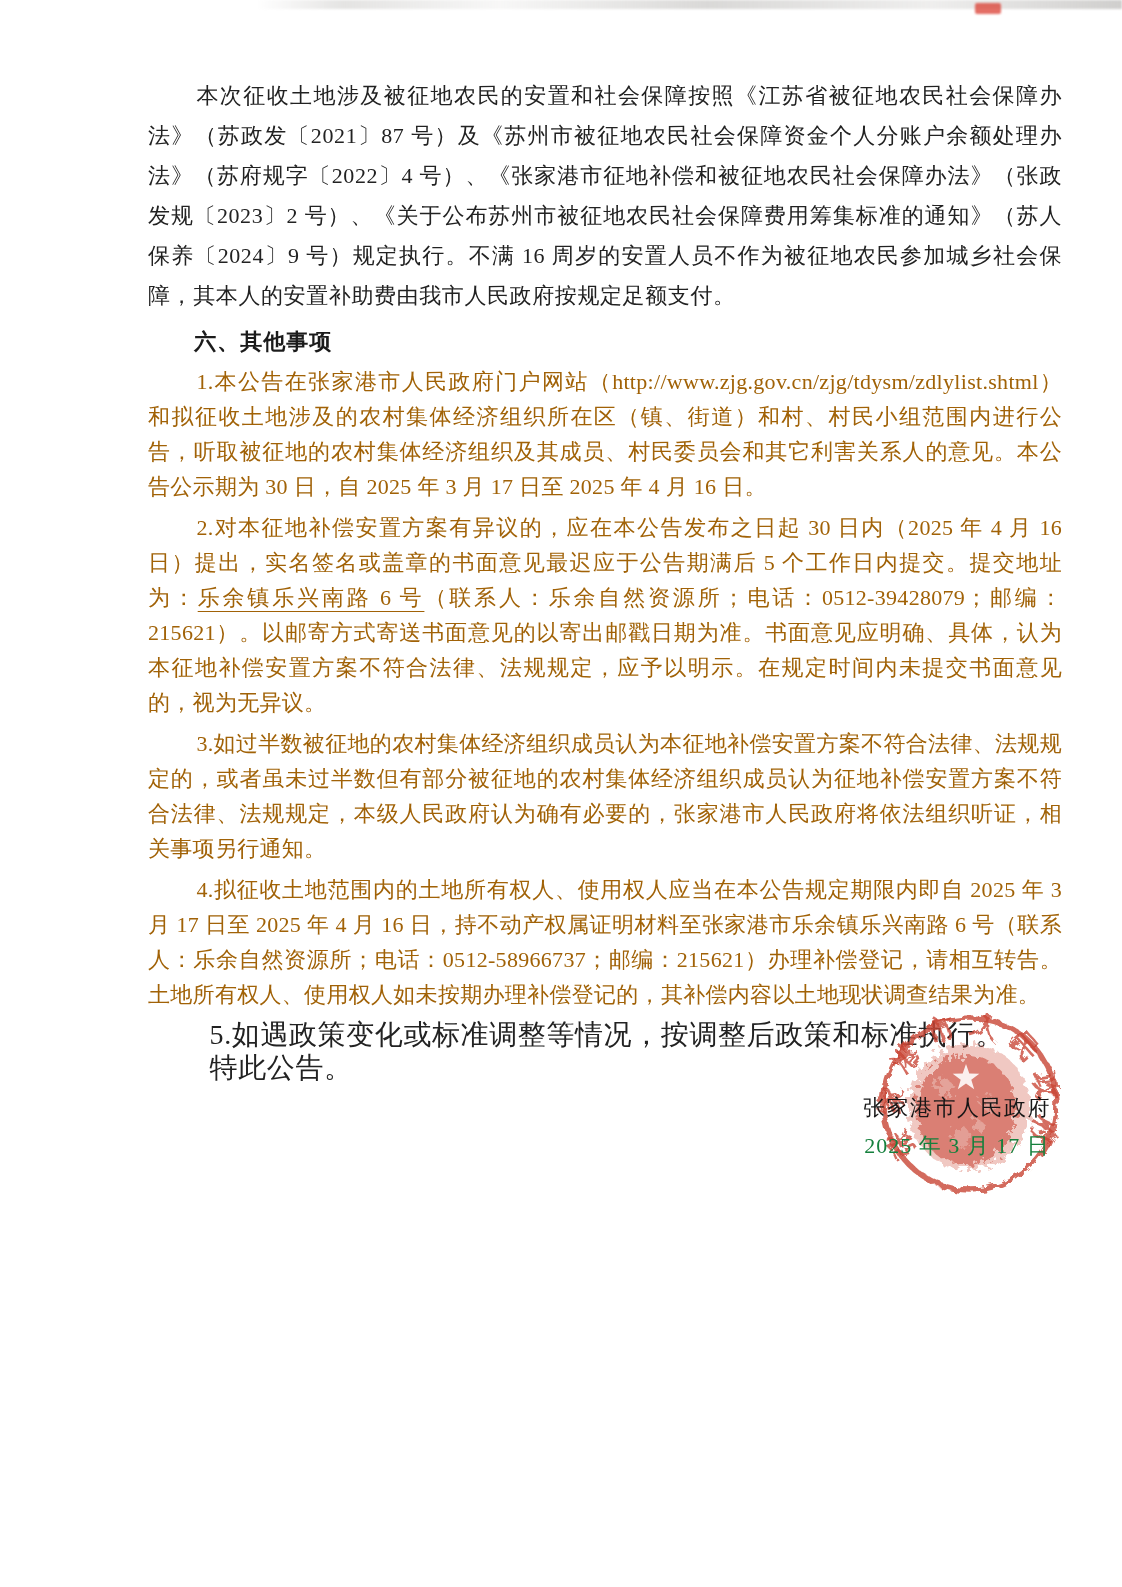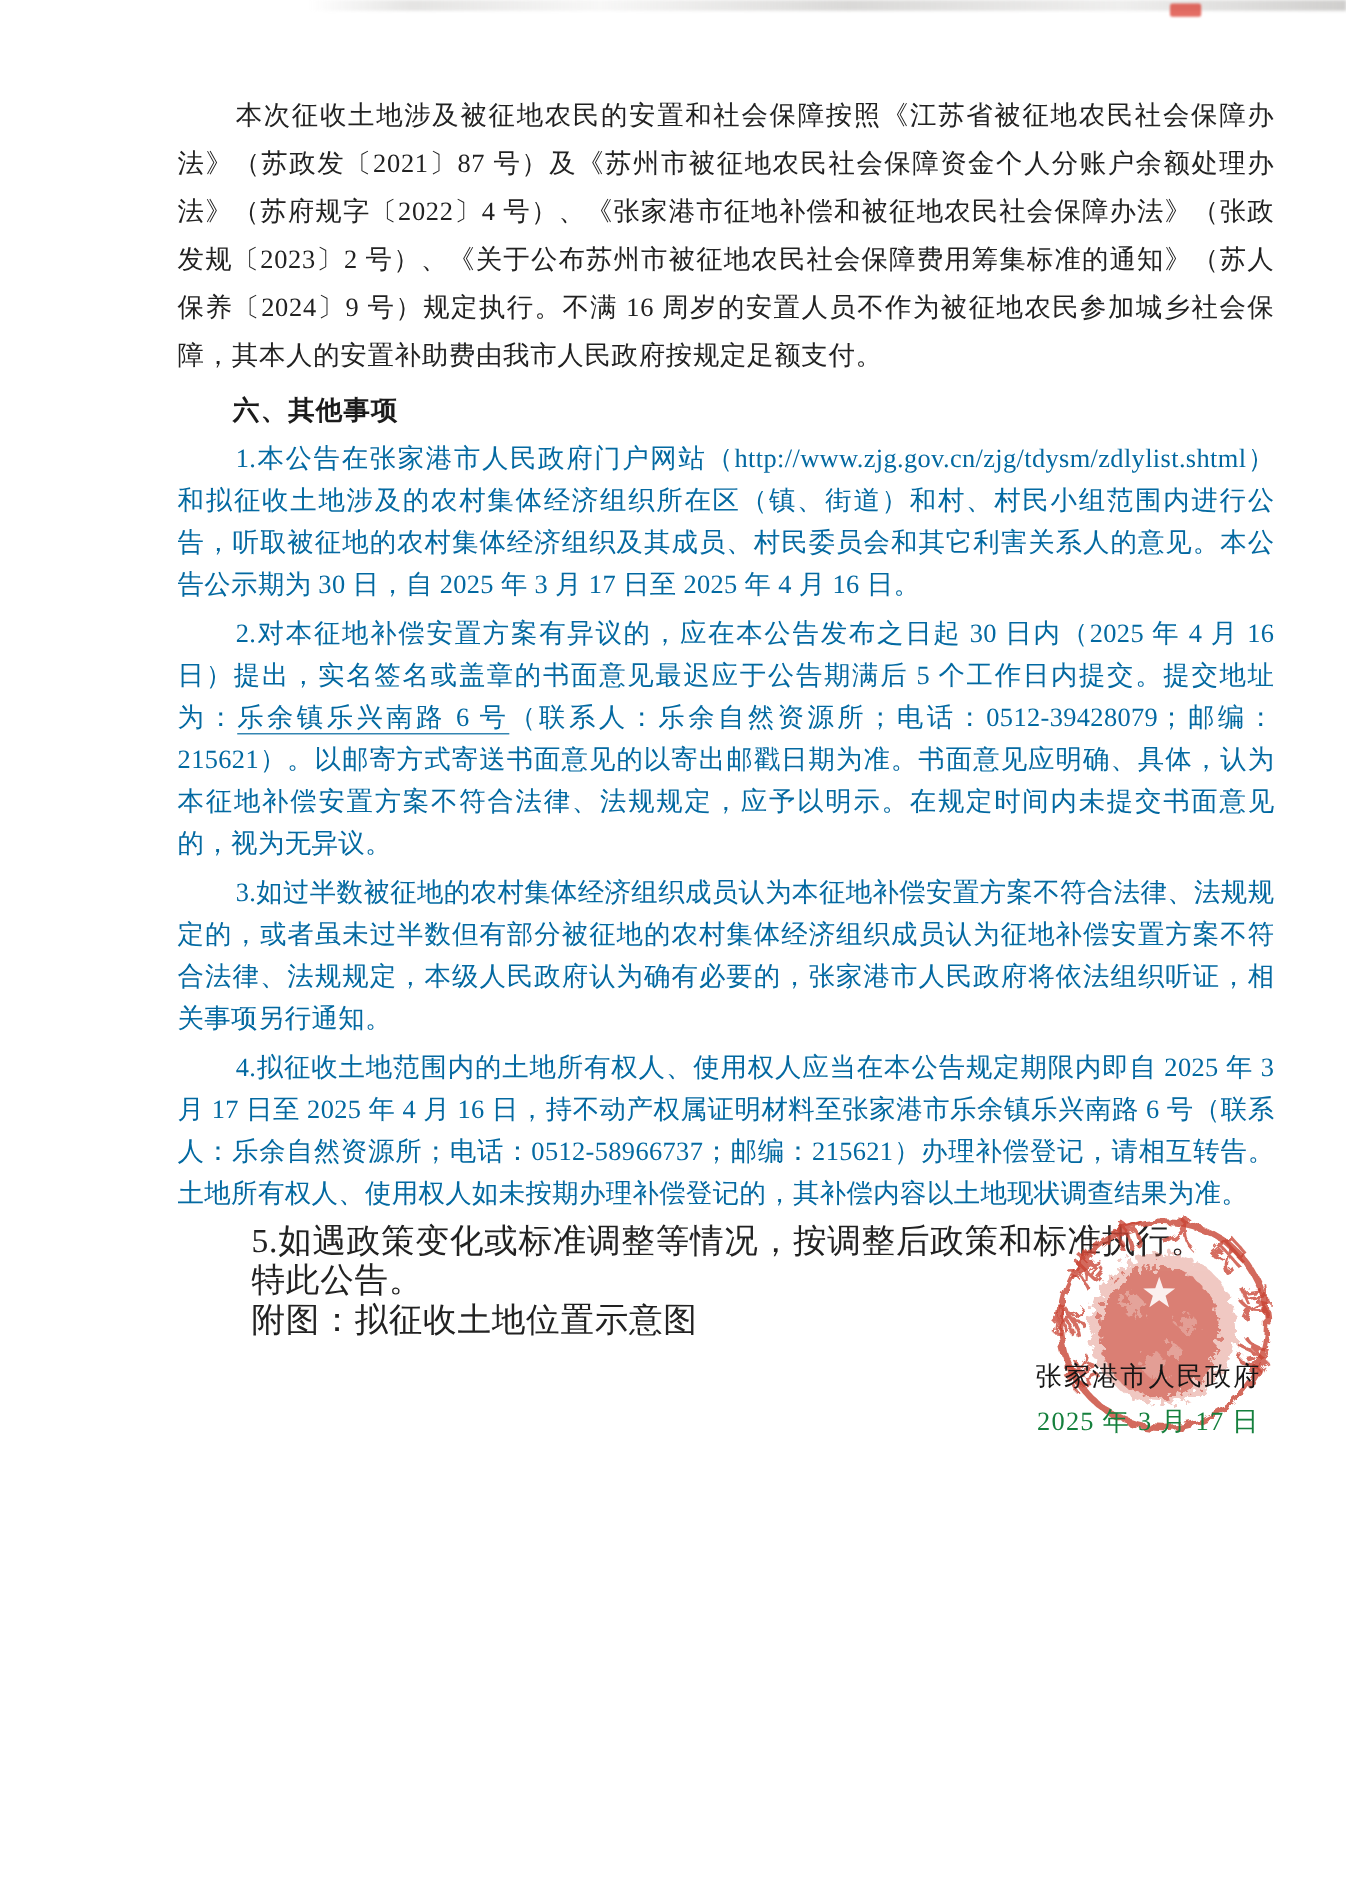--- a/index.html
+++ b/index.html
@@ -37,38 +37,38 @@
     font-family: "Liberation Sans", "DejaVu Sans", sans-serif;
     font-weight: 700; font-size: 22px; line-height: 34px;
     text-indent: 2.1em; letter-spacing: 1px;
     margin-top: 9px; margin-bottom: 5px;
     color: #1b1b1b;
   }
   .item {
     font-size: 22px; line-height: 35px;
     text-align: justify; text-indent: 2.2em; letter-spacing: 0.3px;
     margin-bottom: 6px;
-    color: #0369a1;
+    color: #a16207;
   }
   .plain-line {
     font-size: 28px; line-height: 33px;
     text-indent: 2.2em; letter-spacing: 0.6px;
     color: #222;
   }
   .addr-underline {
     text-decoration: underline;
     text-underline-offset: 6px;
     text-decoration-thickness: 1.4px;
   }
   .sign-block {
     position: absolute; left: 852px; top: 1089px; width: 210px;
     text-align: center; z-index: 3;
   }
   .sign-issuer {
-    font-size: 22px; line-height: 38px; letter-spacing: 1.5px; color: #161616; margin-top: 39px;
+    font-size: 22px; line-height: 38px; letter-spacing: 1.5px; color: #161616;
   }
   .sign-date {
     font-size: 22px; line-height: 38px; letter-spacing: 1px; color: #15803d;
   }
   .seal-wrap {
     position: absolute; left: 874px; top: 1008px; width: 192px; height: 192px;
     z-index: 2;
   }
 </style>
 </head>
@@ -81,21 +81,20 @@
   <p class="para-lead">本次征收土地涉及被征地农民的安置和社会保障按照《江苏省被征地农民社会保障办法》（苏政发〔2021〕87 号）及《苏州市被征地农民社会保障资金个人分账户余额处理办法》（苏府规字〔2022〕4 号）、《张家港市征地补偿和被征地农民社会保障办法》（张政发规〔2023〕2 号）、《关于公布苏州市被征地农民社会保障费用筹集标准的通知》（苏人保养〔2024〕9 号）规定执行。不满 16 周岁的安置人员不作为被征地农民参加城乡社会保障，其本人的安置补助费由我市人民政府按规定足额支付。</p>
   <h2 class="section-heading">六、其他事项</h2>
   <p class="item">1.本公告在张家港市人民政府门户网站（http://www.zjg.gov.cn/zjg/tdysm/zdlylist.shtml）和拟征收土地涉及的农村集体经济组织所在区（镇、街道）和村、村民小组范围内进行公告，听取被征地的农村集体经济组织及其成员、村民委员会和其它利害关系人的意见。本公告公示期为 30 日，自 2025 年 3 月 17 日至 2025 年 4 月 16 日。</p>
   <p class="item">
     <span>2.对本征地补偿安置方案有异议的，应在本公告发布之日起 30 日内（2025 年 4 月 16 日）提出，实名签名或盖章的书面意见最迟应于公告期满后 5 个工作日内提交。提交地址为：</span><span class="addr-underline">乐余镇乐兴南路 6 号</span><span>（联系人：乐余自然资源所；电话：0512-39428079；邮编：215621）。以邮寄方式寄送书面意见的以寄出邮戳日期为准。书面意见应明确、具体，认为本征地补偿安置方案不符合法律、法规规定，应予以明示。在规定时间内未提交书面意见的，视为无异议。</span>
   </p>
   <p class="item">3.如过半数被征地的农村集体经济组织成员认为本征地补偿安置方案不符合法律、法规规定的，或者虽未过半数但有部分被征地的农村集体经济组织成员认为征地补偿安置方案不符合法律、法规规定，本级人民政府认为确有必要的，张家港市人民政府将依法组织听证，相关事项另行通知。</p>
   <p class="item">4.拟征收土地范围内的土地所有权人、使用权人应当在本公告规定期限内即自 2025 年 3 月 17 日至 2025 年 4 月 16 日，持不动产权属证明材料至张家港市乐余镇乐兴南路 6 号（联系人：乐余自然资源所；电话：0512-58966737；邮编：215621）办理补偿登记，请相互转告。土地所有权人、使用权人如未按期办理补偿登记的，其补偿内容以土地现状调查结果为准。</p>
   <p class="plain-line">5.如遇政策变化或标准调整等情况，按调整后政策和标准执行。</p>
   <p class="plain-line">特此公告。</p>
-  <p class="plain-line">附图：拟征收土地位置示意图</p>
 </div>
 
 <div class="seal-wrap">
   <svg width="192" height="192" viewBox="0 0 192 192">
     <defs>
       <filter id="roughRing" x="-25%" y="-25%" width="150%" height="150%">
         <feTurbulence type="fractalNoise" baseFrequency="0.09" numOctaves="3" seed="7" result="n"></feTurbulence>
         <feDisplacementMap in="SourceGraphic" in2="n" scale="9"></feDisplacementMap>
       </filter>
       <filter id="roughBlob" x="-30%" y="-30%" width="160%" height="160%">

